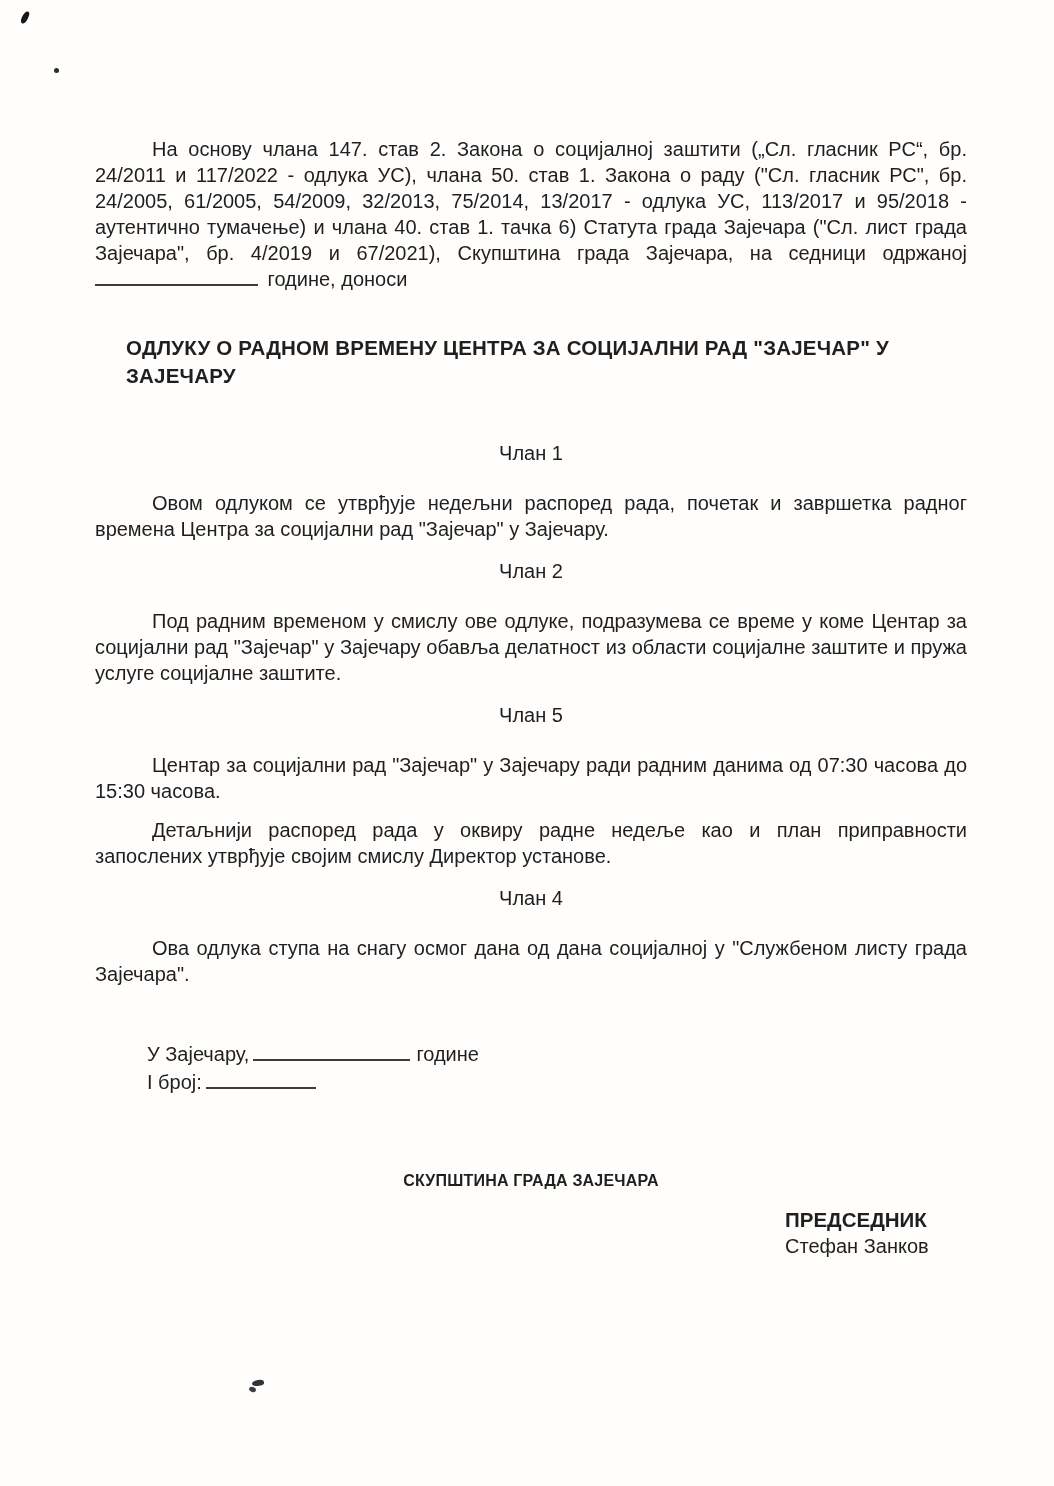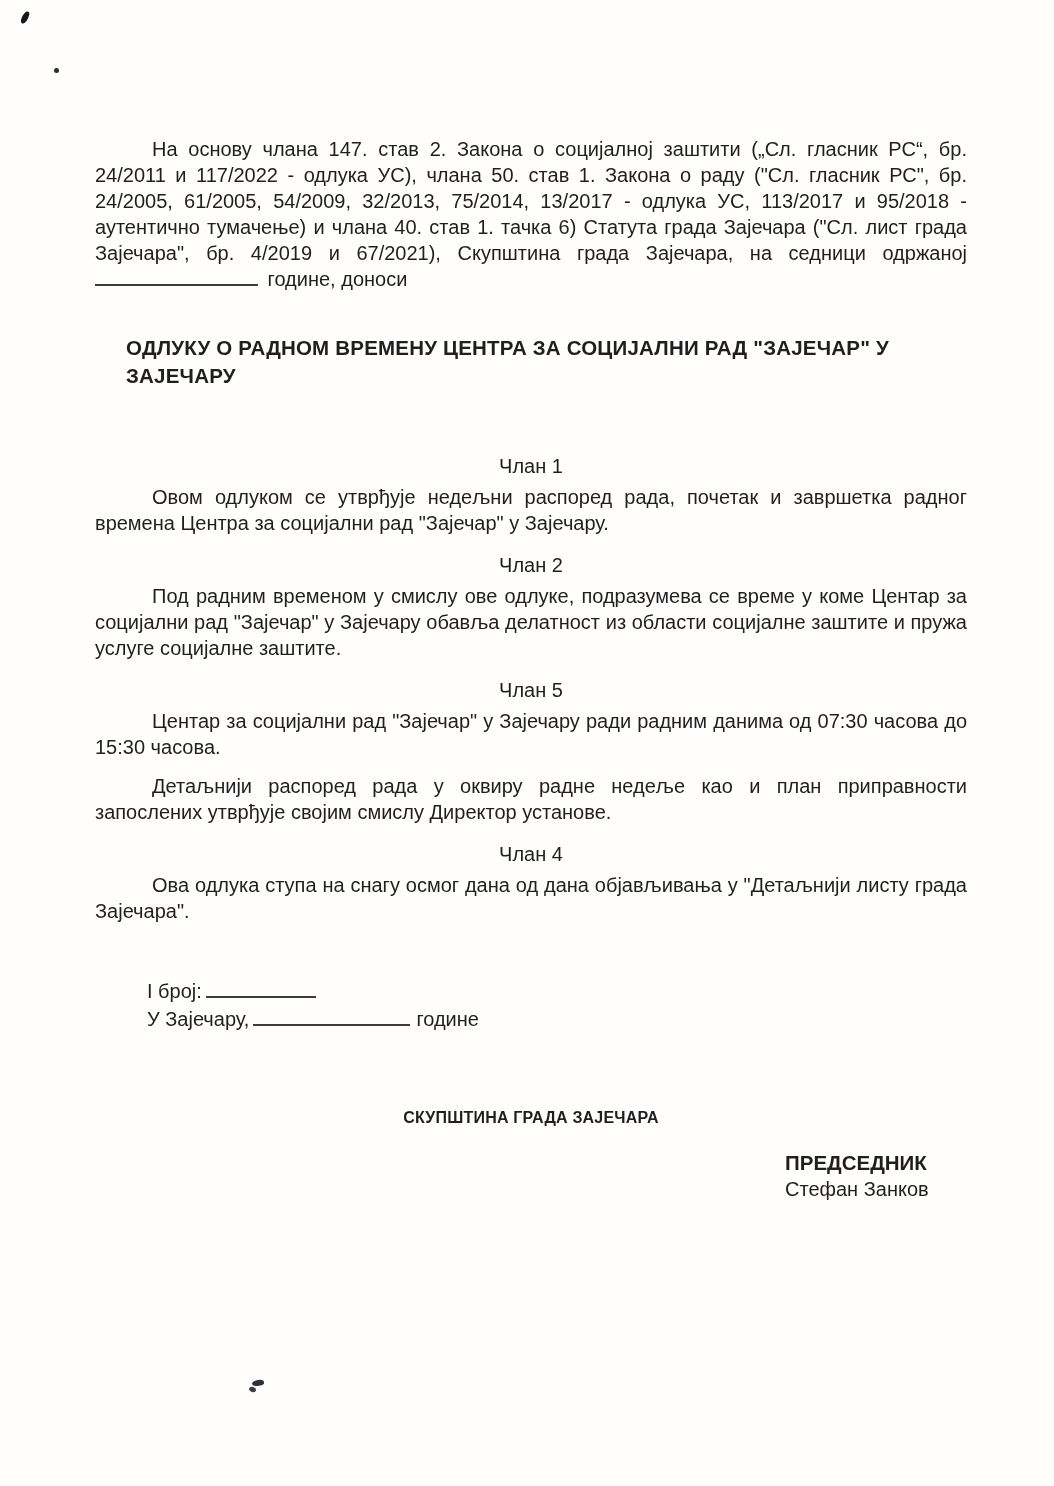--- a/index.html
+++ b/index.html
@@ -33,23 +33,23 @@
     line-height: 28px;
     font-weight: bold;
     text-align: left;
     letter-spacing: 0.2px;
   }
   .clan {
     font-size: 20px;
     line-height: 26px;
     text-align: center;
   }
-  .mt-clan1 { margin-top: 63px; }
+  .mt-clan1 { margin-top: 50px; }
   .mt-clan  { margin-top: 16px; }
-  .mt-para  { margin-top: 5px; }
+  .mt-para  { margin-top: 24px; }
   .mt-para2 { margin-top: 13px; }
   .blank {
     display: inline-block;
     border-bottom: 2px solid #3c3c3c;
     height: 16px;
     vertical-align: baseline;
   }
   .blank-intro { width: 163px; margin-right: 4px; }
   .blank-num   { width: 110px; margin-left: 4px; }
   .blank-place { width: 157px; margin: 0 6px 0 4px; }
@@ -61,21 +61,21 @@
   }
   .assembly {
     margin-top: 72px;
     font-size: 16px;
     line-height: 26px;
     font-weight: bold;
     text-align: center;
     letter-spacing: 0.2px;
   }
   .signature {
-    margin-top: 18px;
+    margin-top: 12px;
     margin-left: 690px;
     font-size: 20px;
     line-height: 27px;
   }
   .signature .role { font-weight: bold; font-size: 20.5px; }
   
   .artifact { position: absolute; background: #17181a; }
   .artifact-1 {
     left: 22px; top: 11px; width: 6px; height: 13px;
     border-radius: 60% 40% 55% 45%;
@@ -127,26 +127,26 @@
     </section>
 
     <section>
       <p class="clan mt-clan">Члан 5</p>
       <p class="body mt-para">Центар за социјални рад "Зајечар" у Зајечару ради радним данима од 07:30 часова до 15:30 часова.</p>
       <p class="body mt-para2">Детаљнији распоред рада у оквиру радне недеље као и план приправности запослених утврђује својим смислу Директор установе.</p>
     </section>
 
     <section>
       <p class="clan mt-clan">Члан 4</p>
-      <p class="body mt-para">Ова одлука ступа на снагу осмог дана од дана објављивања у "Детаљнији листу града Зајечара".</p>
+      <p class="body mt-para">Ова одлука ступа на снагу осмог дана од дана социјалној у "Службеном листу града Зајечара".</p>
     </section>
 
     <div class="ref-block">
+      <p><span>У Зајечару,</span><span class="blank blank-place"></span><span>године</span></p>
       <p><span>I број:</span><span class="blank blank-num"></span></p>
-      <p><span>У Зајечару,</span><span class="blank blank-place"></span><span>године</span></p>
     </div>
 
     <p class="assembly">СКУПШТИНА ГРАДА ЗАЈЕЧАРА</p>
 
     <div class="signature">
       <p class="role">ПРЕДСЕДНИК</p>
       <p class="name">Стефан Занков</p>
     </div>
 
   </div>

